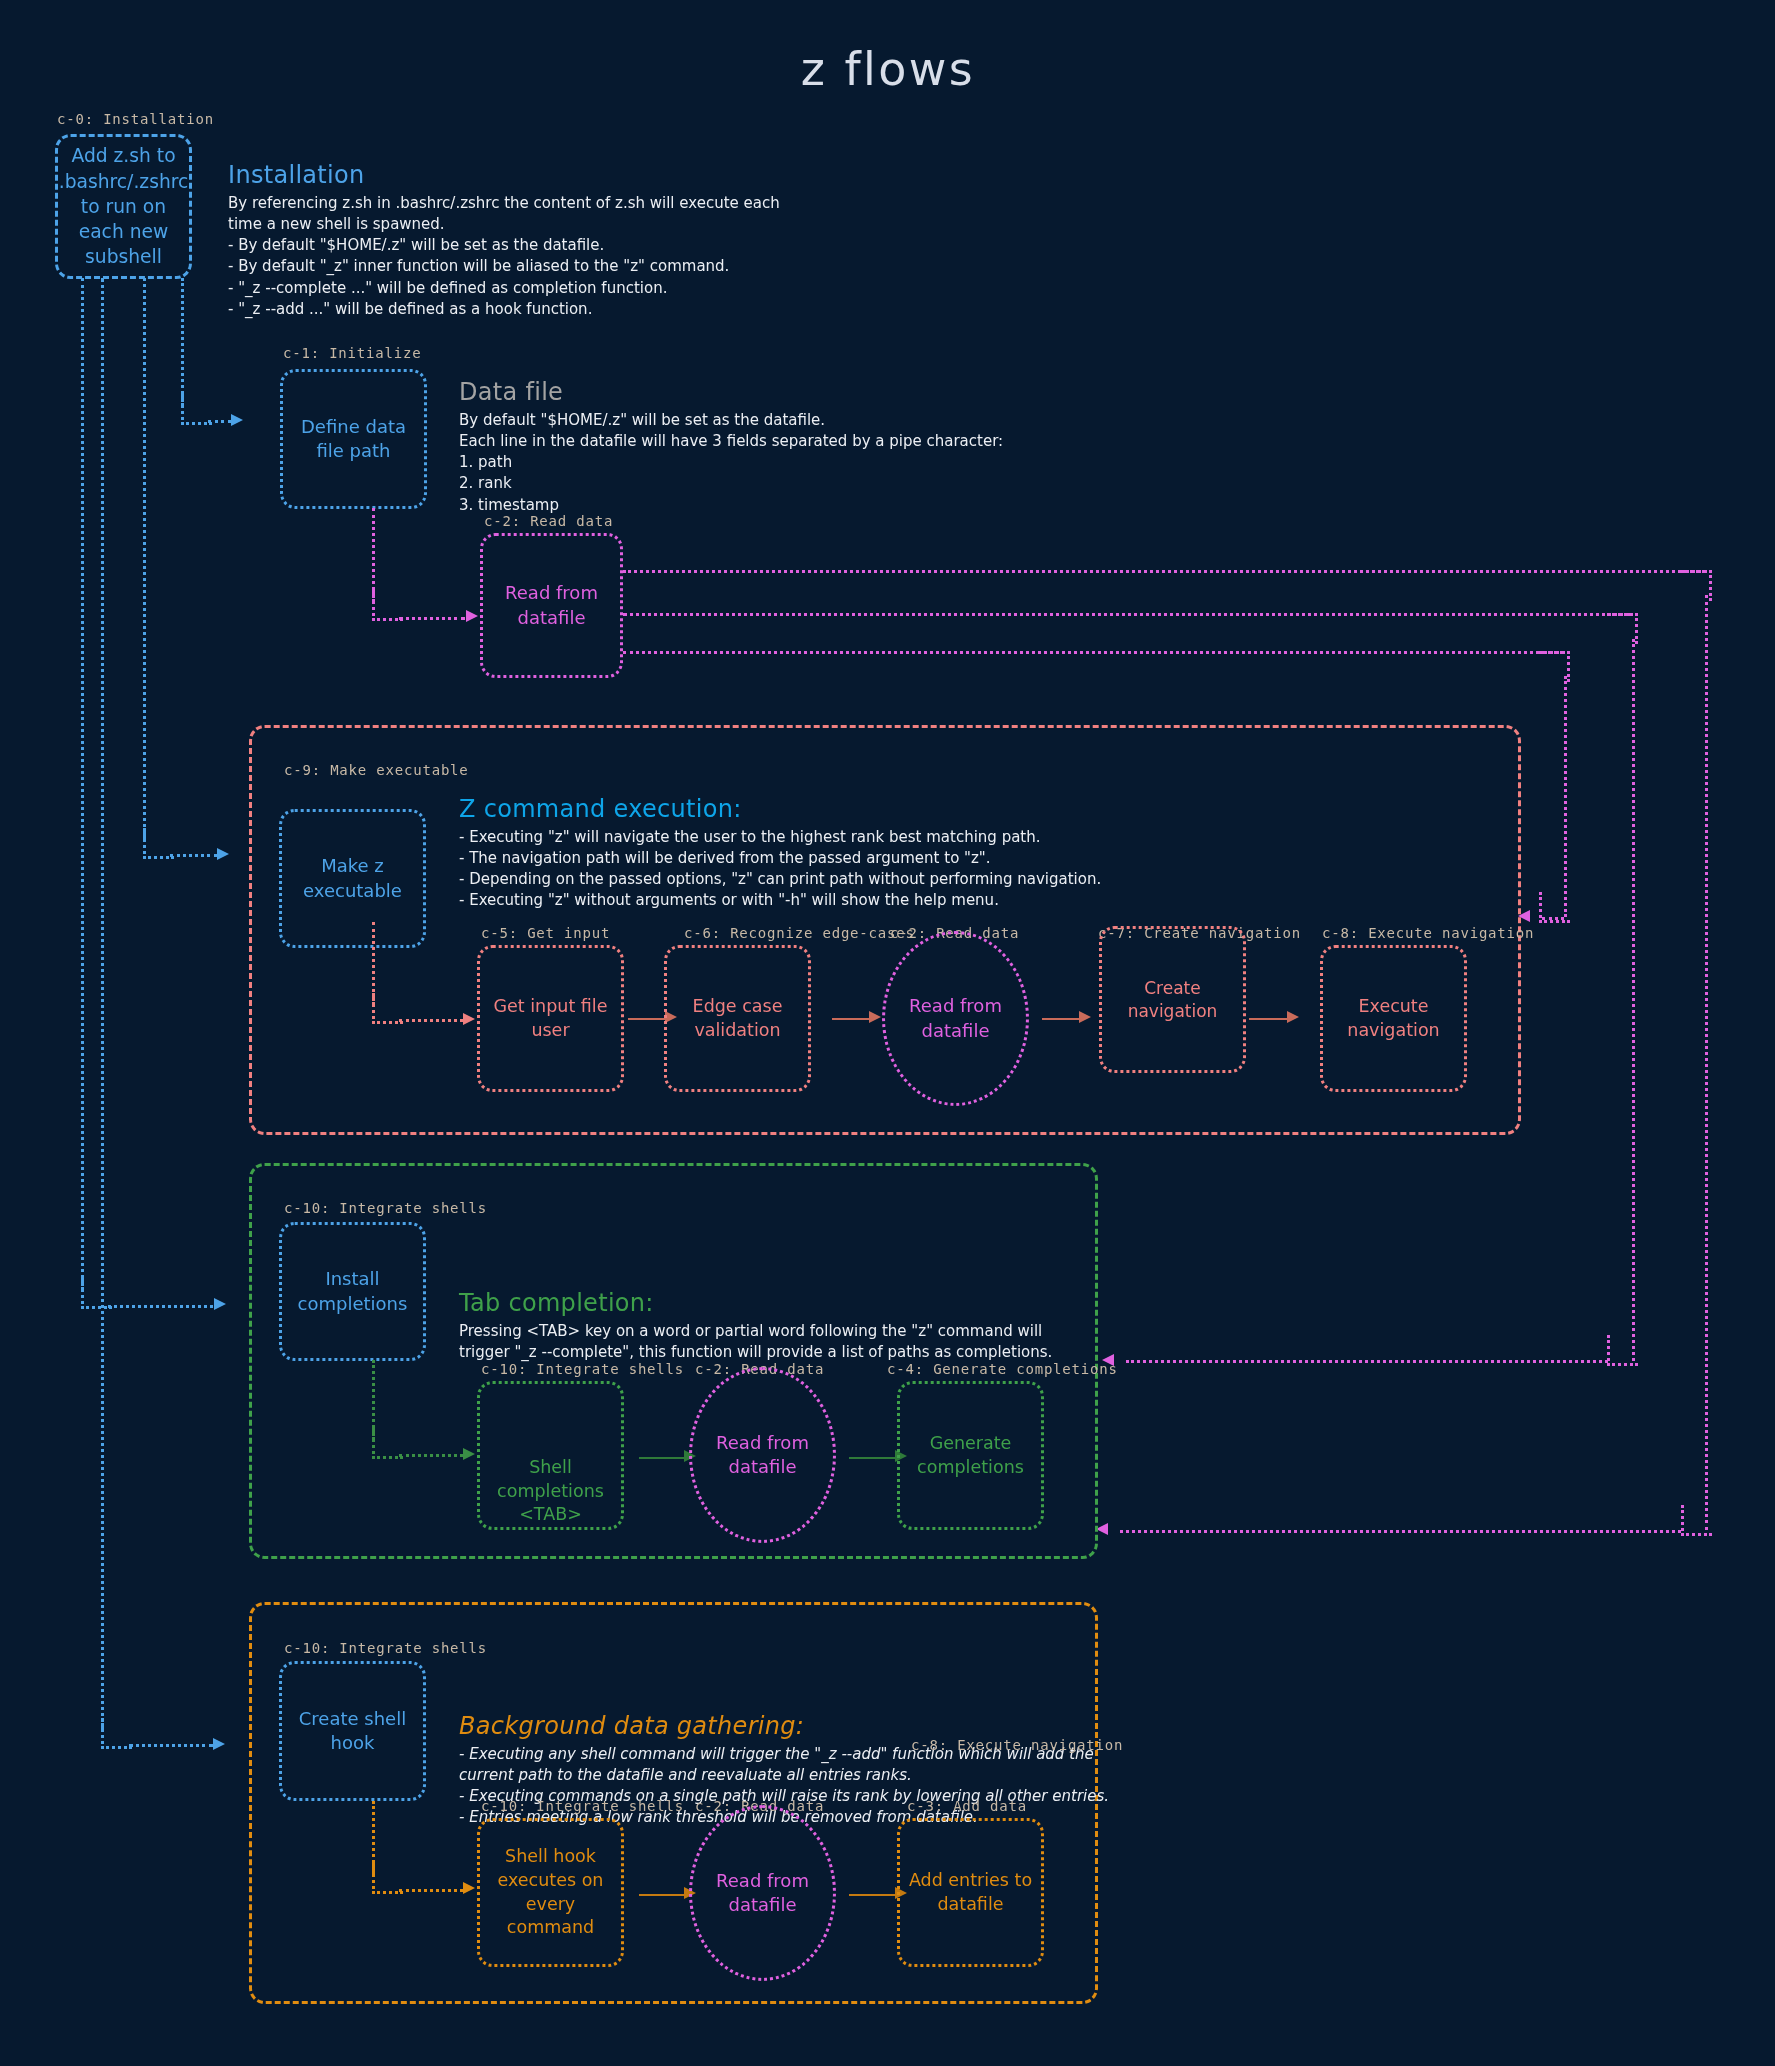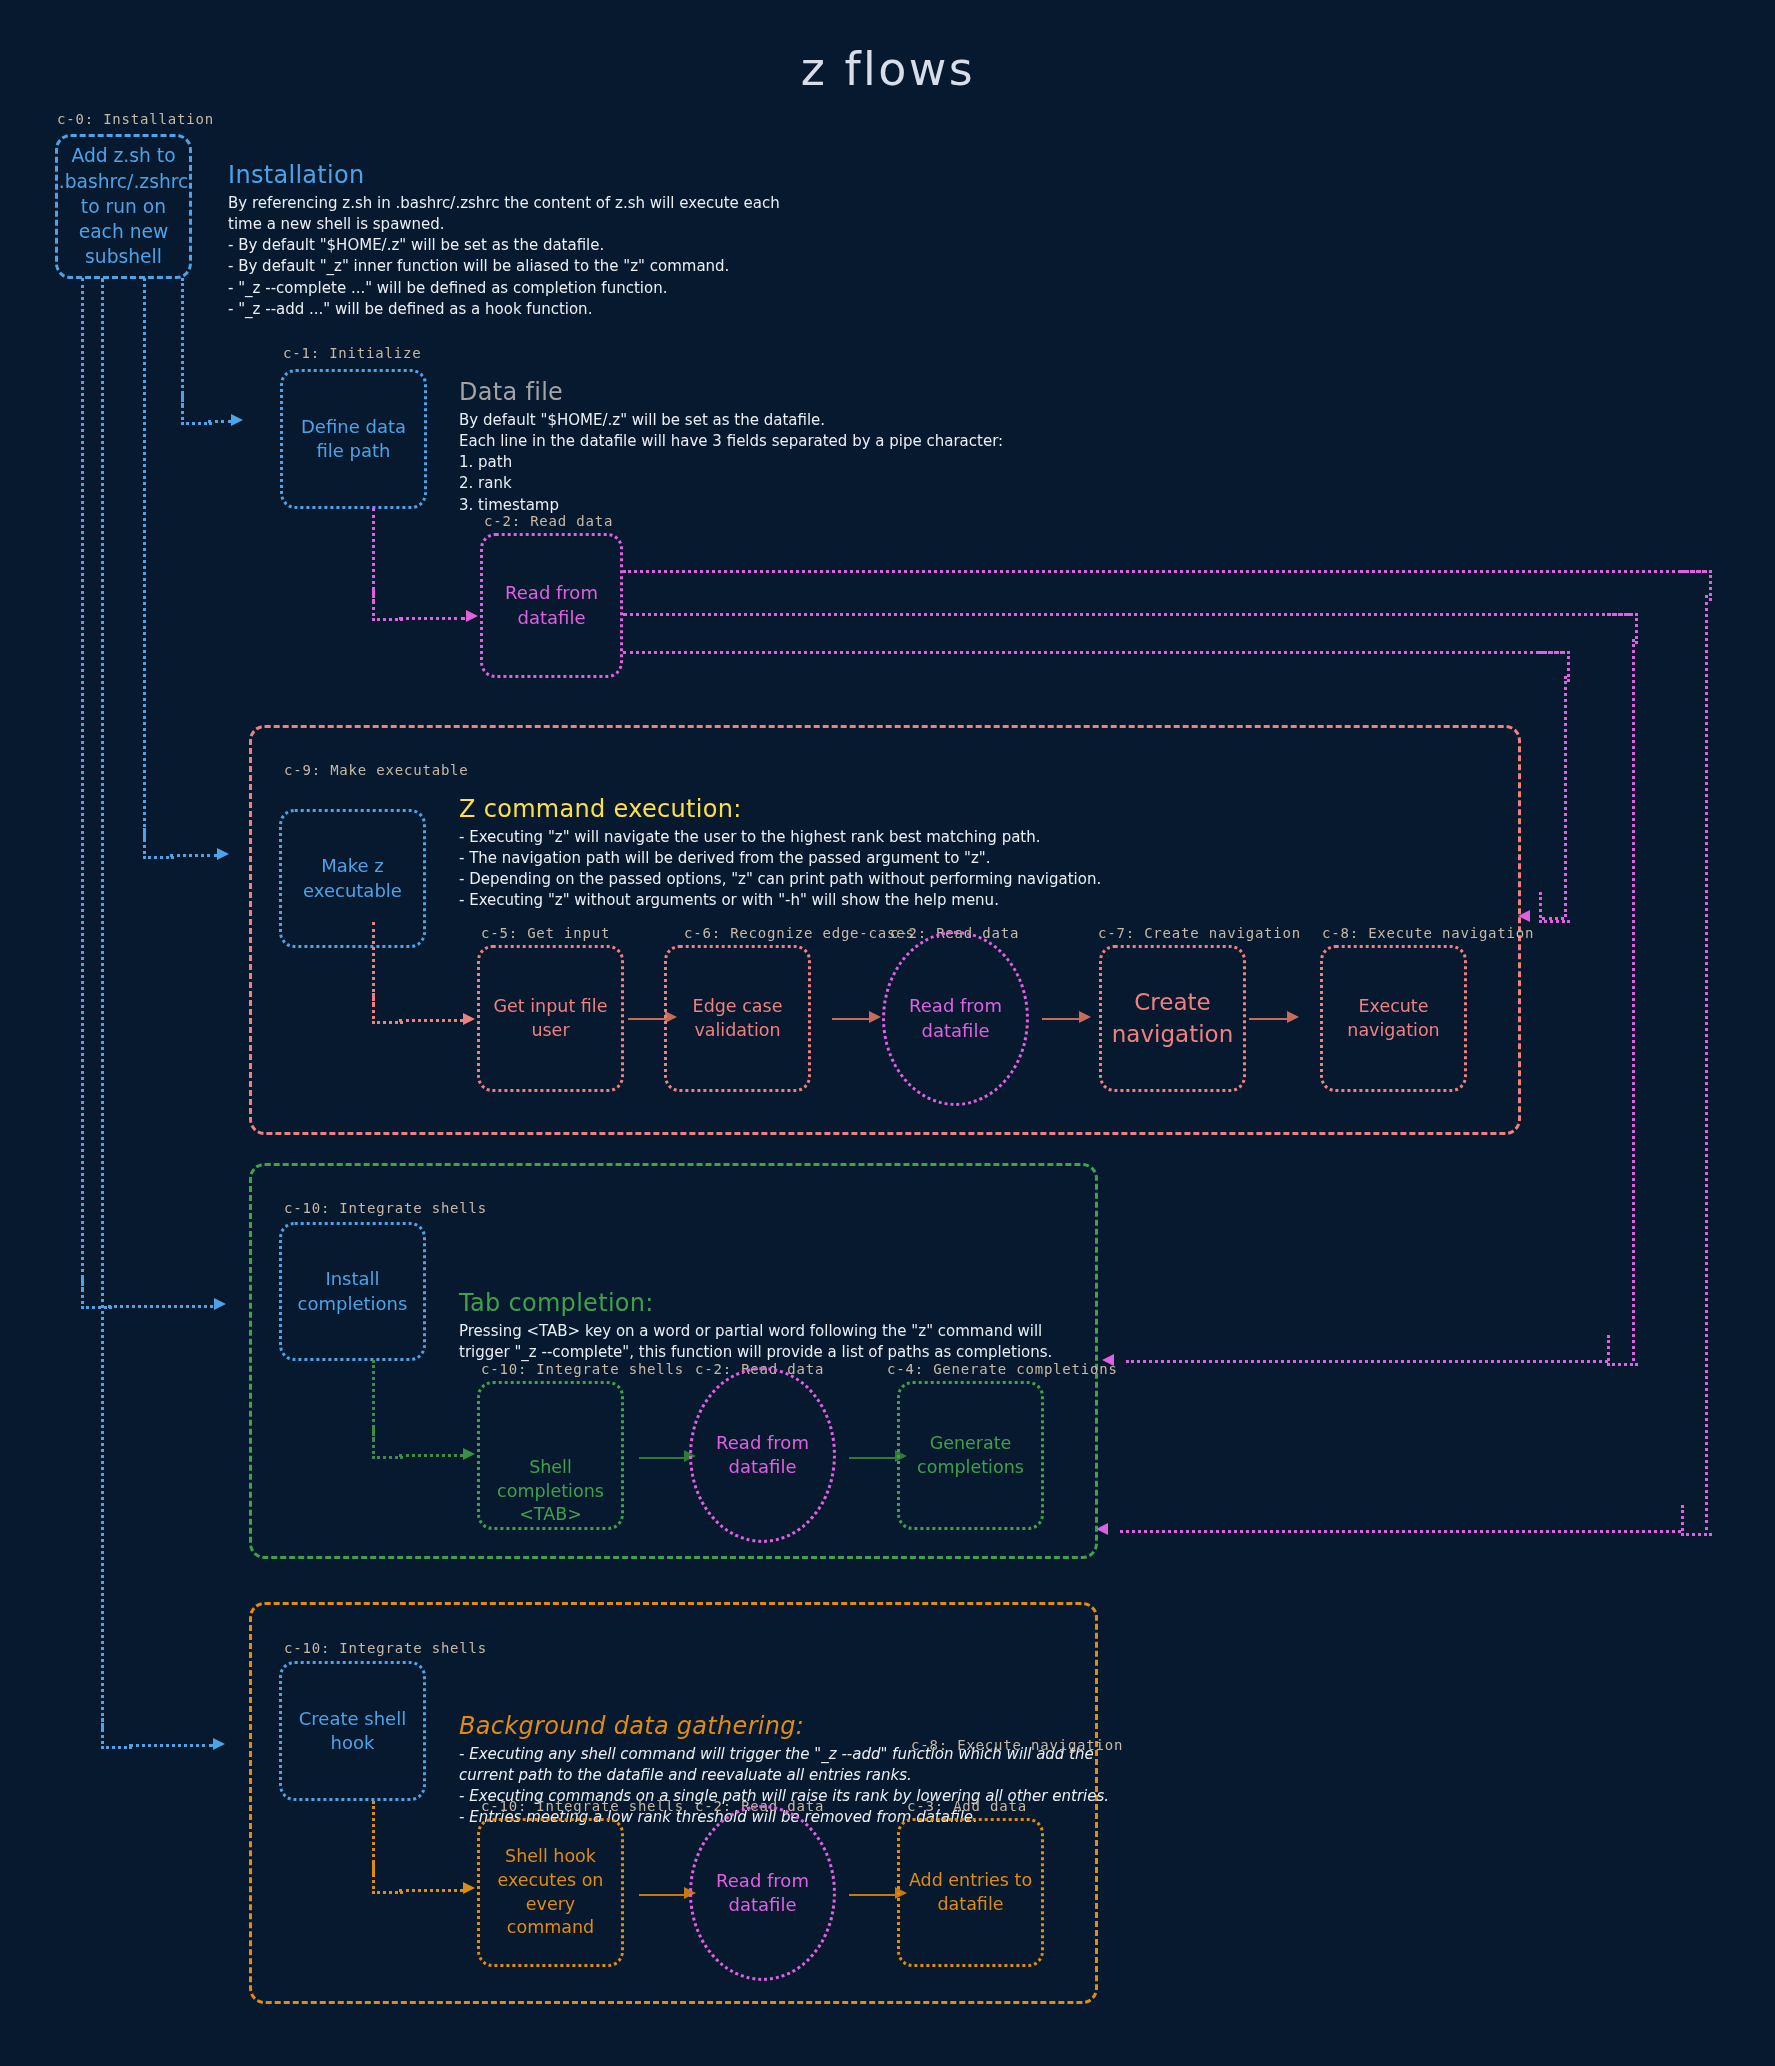--- a/index.html
+++ b/index.html
@@ -47,21 +47,21 @@
   .cap{
     color:#c8b9a6;font-size:14px;letter-spacing:0.8px;
     font-family:"DejaVu Sans Mono",monospace;white-space:nowrap;
   }
 
   
   .note-h{font-size:24px;letter-spacing:0.3px;margin-bottom:3.6px;}
   .note-b{color:#eceff4;font-size:15px;line-height:1.42;white-space:pre-line;}
   .h-blue{color:#4da3e8;}
   .h-purple{color:#a3a3a3;}
-  .h-red{color:#fde047;}
+  .h-red{color:#0ea5e9;}
   .h-green{color:#3fa14a;}
   .h-orange{color:#e08c10;}
 
   
   .hline{height:0;border-top-width:3px;border-top-style:dotted;}
   .vline{width:0;border-left-width:3px;border-left-style:dotted;}
   .l-blue{border-color:#4da3e8;}
   .l-purple{border-color:#e061e0;}
   .l-red{border-color:#f08080;}
   .l-green{border-color:#3a8f45;}
@@ -206,21 +206,21 @@
 </div>
 <div class="abs flowarrow a-red" style="left:832px;top:1018px;width:40px;"></div>
 <div class="abs arrow ar-right" style="left:869px;top:1011px;color:#c96b5a;"></div>
 
 <div class="abs node circle c-purple" style="left:882px;top:931px;width:147px;height:175px;font-size:18px;">
   <span class="nlabel">Read from datafile</span>
 </div>
 <div class="abs flowarrow a-red" style="left:1042px;top:1018px;width:40px;"></div>
 <div class="abs arrow ar-right" style="left:1079px;top:1011px;color:#c96b5a;"></div>
 
-<div class="abs node c-red" style="left:1099px;top:945px;width:147px;height:147px;font-size:23px;">
+<div class="abs node c-red" style="left:1099px;top:926px;width:147px;height:147px;font-size:17px;">
   <span class="nlabel">Create navigation</span>
 </div>
 <div class="abs flowarrow a-red" style="left:1249px;top:1018px;width:40px;"></div>
 <div class="abs arrow ar-right" style="left:1287px;top:1011px;color:#c96b5a;"></div>
 
 <div class="abs node c-red" style="left:1320px;top:945px;width:147px;height:147px;font-size:17.5px;">
   <span class="nlabel">Execute navigation</span>
 </div>
 
 <div class="abs group g-green" style="left:249px;top:1163px;width:843px;height:390px;"></div>

